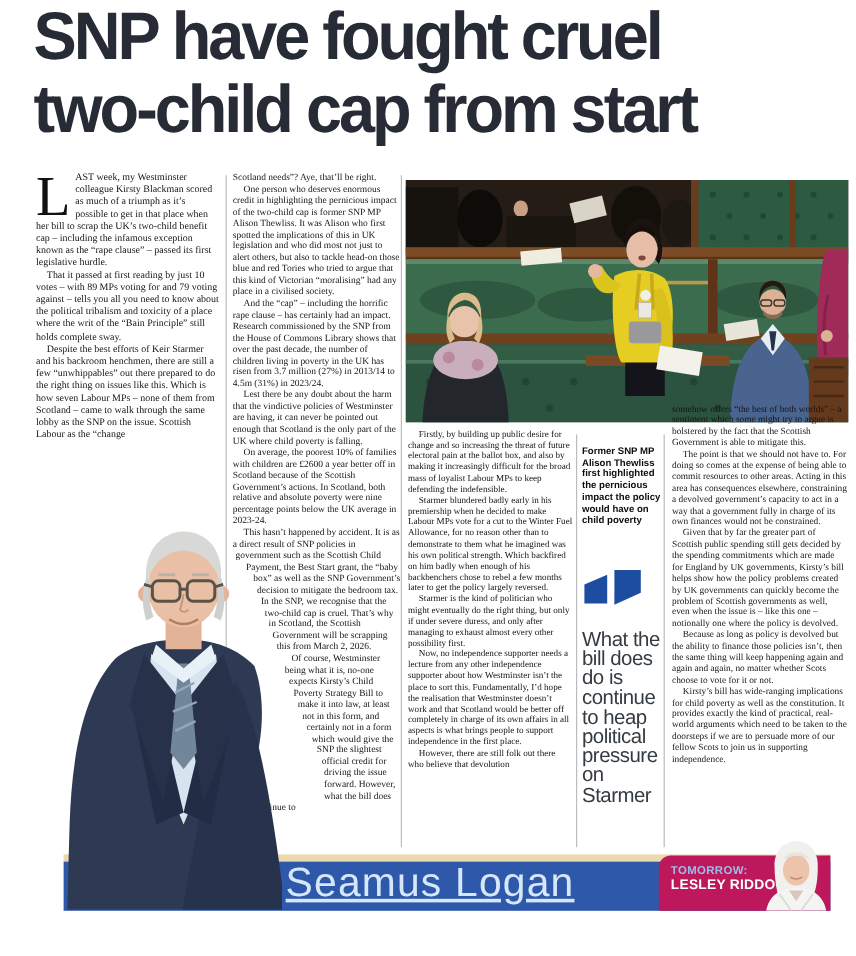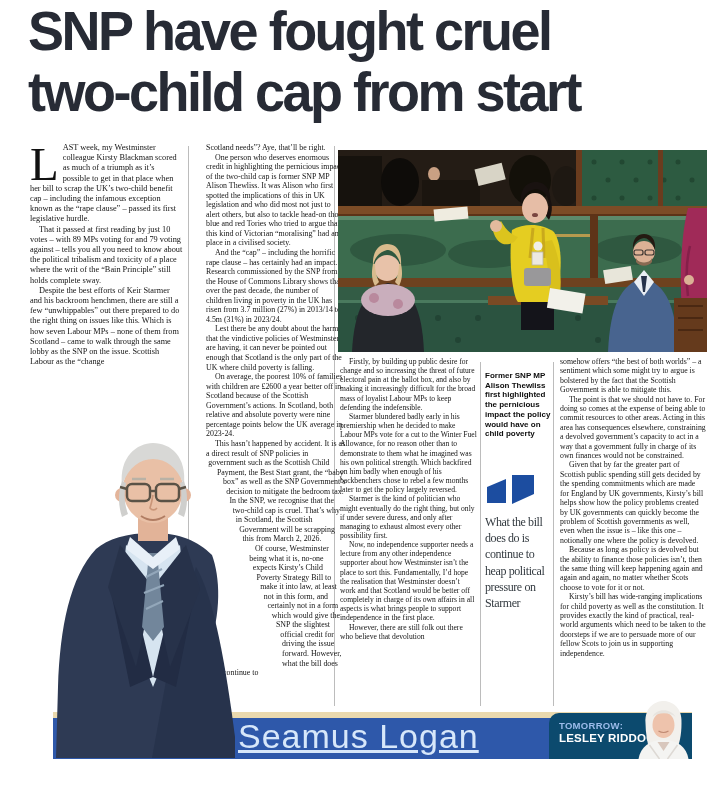--- a/index.html
+++ b/index.html
@@ -11,25 +11,25 @@
     position:absolute; left:28px; top:0px; width:684px;
     font-family:"Liberation Sans", sans-serif; font-weight:bold;
     font-size:54px; line-height:59px; letter-spacing:-2.5px; color:#272b35;
     transform:scaleY(1.04); transform-origin:top left; white-space:nowrap;
   }
   .col { position:absolute; color:#141414; text-align:left; }
   .col p { margin:0; text-indent:9px; }
   .col p.cont, .col p.first { text-indent:0; }
   #col1 { left:30px; top:143px; width:153px; height:300px; overflow:hidden;
           font-size:8.3px; line-height:10.2px; }
-  #col2 { left:206px; top:143px; width:140px; height:567px; overflow:hidden;
+  #col2 { left:194px; top:143px; width:140px; height:567px; overflow:hidden;
           font-size:7.9px; line-height:9.55px; }
   #col3 { left:340px; top:357px; width:137px; height:353px; overflow:hidden;
           font-size:7.6px; line-height:9.15px; }
-  #col4 { left:560px; top:357px; width:146px; height:352px; overflow:hidden;
+  #col4 { left:560px; top:336px; width:146px; height:352px; overflow:hidden;
           font-size:7.8px; line-height:9.4px; }
   .dropcap {
     float:left; font-size:47px; line-height:37px; padding:3px 4px 0 0;
     color:#111;
   }
   .intrude {
     float:left; width:76px; height:228px; shape-margin:4px;
     shape-outside: polygon(0% 14%, 16% 20%, 34% 38%, 53% 56%, 76% 76%, 100% 94%, 100% 100%, 0% 100%);
   }
   .vrule { position:absolute; width:1px; background:#bcbcbc; }
@@ -38,34 +38,34 @@
   #vr3 { left:480px; top:362px; height:344px; }
   #vr4 { left:553px; top:362px; height:344px; }
   .photo-main { position:absolute; left:338px; top:150px; width:369px; height:202px; }
   .caption {
     position:absolute; left:485px; top:371px; width:66px;
     font-family:"Liberation Sans", sans-serif; font-weight:bold;
     font-size:8px; line-height:9.7px; color:#0d0d0d;
   }
   .pullquote { position:absolute; left:485px; top:472px; width:70px; }
   .pullquote .qtext {
-    margin-top:4px; font-family:Liberation Serif, serif;
-    font-size:12px; line-height:16.2px; letter-spacing:-0.4px; color:#343b41;
+    margin-top:14px; font-family:Liberation Sans, sans-serif;
+    font-size:17px; line-height:16.2px; letter-spacing:-0.4px; color:#343b41;
   }
   .strip { position:absolute; left:53px; top:712px; width:639px; height:6px; background:#ead9ae; }
   .banner { position:absolute; left:53px; top:718px; width:639px; height:41px; background:#2e58aa; z-index:4; }
   .author {
     position:absolute; left:238px; top:717px; z-index:4;
     font-family:"Liberation Sans", sans-serif; font-size:34px; letter-spacing:1px;
     color:#d7e7fa;
     text-decoration:underline;
   }
   .tomorrow {
     position:absolute; left:549px; top:713px; width:143px; height:46px;
-    background:#0c4a6e; border-radius:10px 0 0 0; z-index:5;
+    background:#be185d; border-radius:10px 0 0 0; z-index:5;
     font-family:"Liberation Sans", sans-serif; padding:0; box-sizing:border-box;
   }
   .tomorrow .t1 { margin:7px 0 0 10px; font-size:9.5px; font-weight:bold; color:#9cbcea; letter-spacing:0.3px; }
   .tomorrow .t2 { margin:1px 0 0 10px; font-size:11.5px; font-weight:bold; color:#ffffff; letter-spacing:0.2px; }
   .columnist { position:absolute; left:56px; top:437px; width:180px; height:322px; z-index:6; }
   .tomorrow-photo { position:absolute; left:635px; top:699px; width:57px; height:60px; z-index:7; }
 </style>
 </head>
 <body>
 

